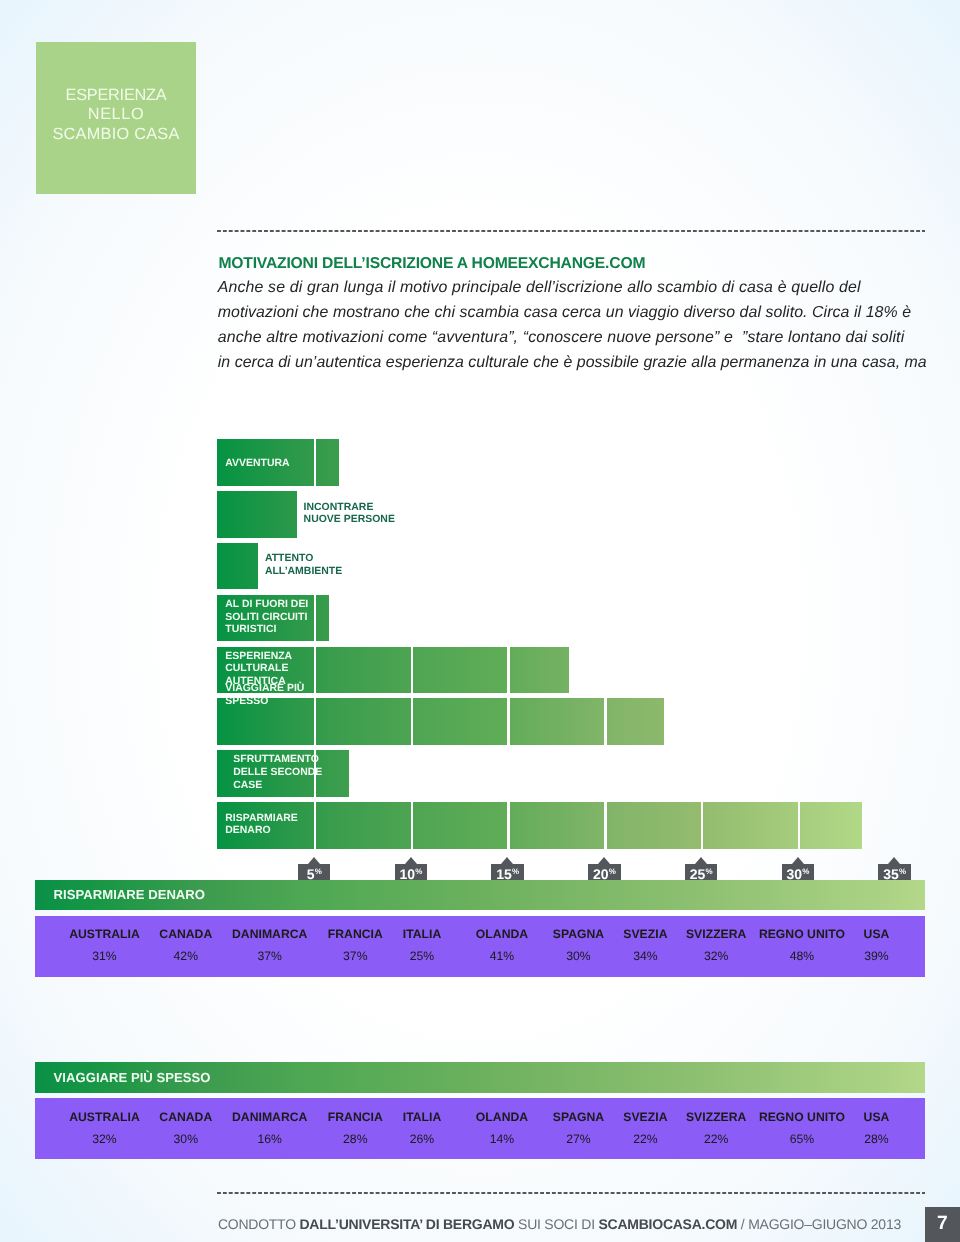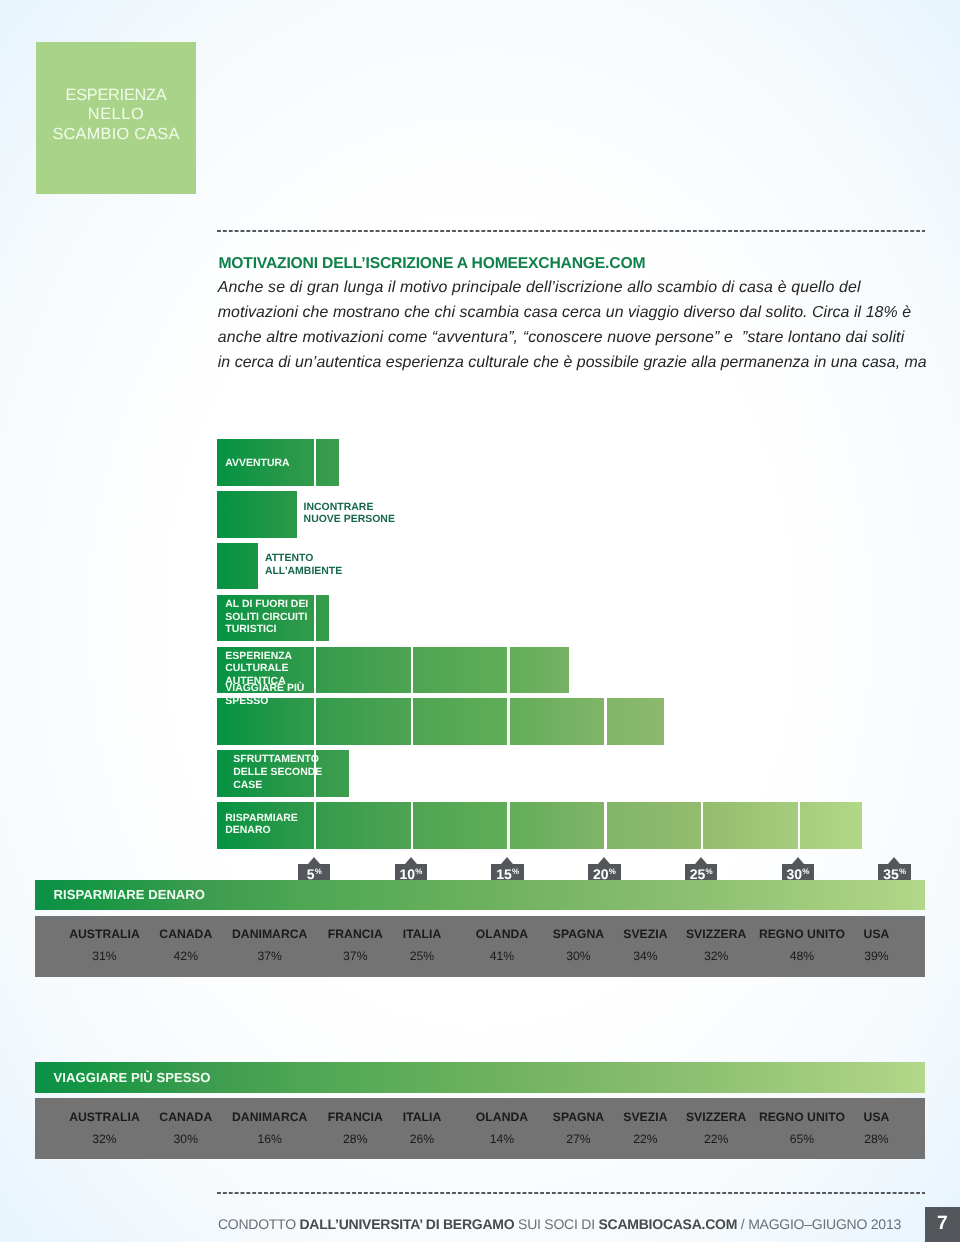--- a/index.html
+++ b/index.html
@@ -72,21 +72,21 @@
   .tick-box b { font-weight:bold; }
   .tick-box sup { font-size:8px; font-weight:bold; line-height:0; position:relative; top:-5px; left:0.3px;}
   
   .tbl { position:absolute; left:35px; width:890px; }
   .tbl-head {
     height:30.2px;
     background:linear-gradient(to right, #0a9047 0%, #199745 7.3%, #3c9b4e 18.5%, #4da753 29.8%, #6fb25f 52.2%, #8ec072 74.7%, #aed486 97.2%, #b4d88a 100%);
     color:#eefaf0; font-size:13.1px; font-weight:bold; letter-spacing:0.02px;
     display:flex; align-items:center; padding-left:18.6px; padding-bottom:0.5px;
   }
-  .tbl-body { position:relative; background:#737373; height:60.9px; margin-top:5.6px; }
+  .tbl-body { position:relative; background:#8b5cf6; height:60.9px; margin-top:5.6px; }
   .tbl-col { position:absolute; top:0; transform:translateX(-50%); text-align:center; white-space:nowrap; }
   .tbl-col .h { display:block; font-size:12.2px; font-weight:bold; color:#1b1b1b; letter-spacing:0.02px; line-height:14px; padding-top:11.6px;}
   .tbl-col .v { display:block; font-size:12.2px; color:#1b1b1b; line-height:15px; padding-top:7.8px; }
   
   #footer-text {
     position:absolute; left:217.9px; top:1216.6px; height:14px; line-height:14px;
     font-size:14px; color:#6a7078; letter-spacing:-0.24px; white-space:nowrap;
   }
   #footer-text b { color:#464b50; font-weight:bold; }
   #pagenum {

